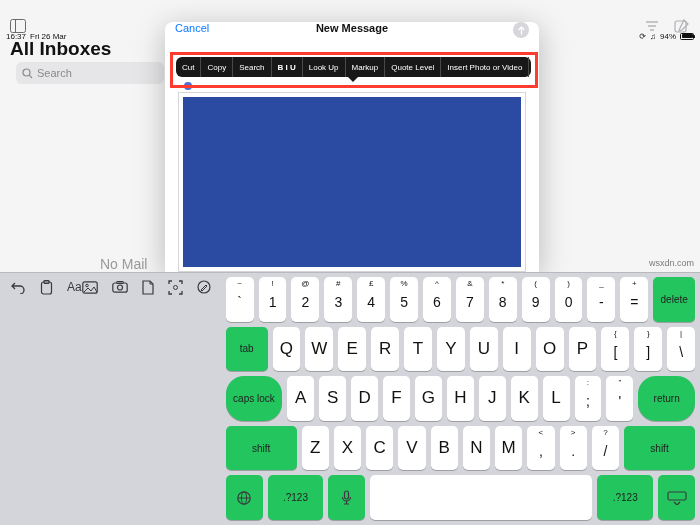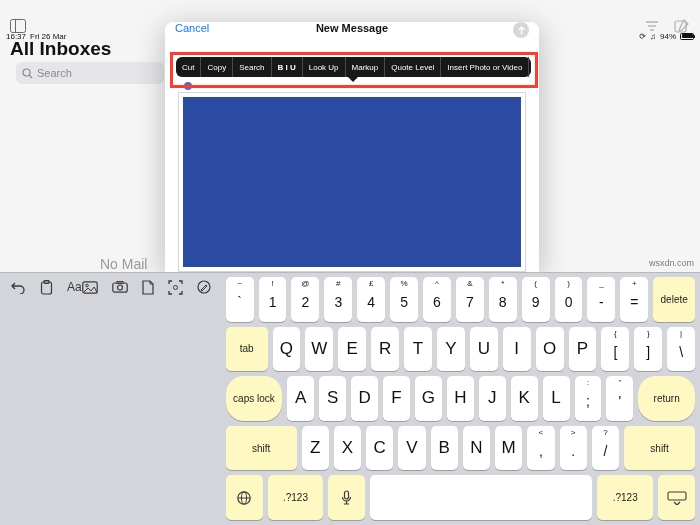--- a/index.html
+++ b/index.html
@@ -52,21 +52,21 @@
   .keyboard { position: absolute; left: 0; right: 0; bottom: 0; top: 272px; background: #d3d5da; border-top: 1px solid #b7b9be; display: flex; flex-direction: row; }
   .kb-toolbar { height: 28px; display: flex; justify-content: space-between; align-items: center; padding: 0 10px; color: #3a3a3c; }
   .kb-toolbar .grp { display: flex; gap: 14px; align-items: center; }
   .kb-toolbar .aa { font-size: 12px; }
   .kb-rows { flex: 1; display: flex; flex-direction: column; gap: 5px; padding: 4px 5px 5px 5px; }
   .kb-row { display: flex; gap: 5px; flex: 1; }
   .key { background: #fff; border-radius: 5px; box-shadow: 0 1px 0 rgba(0,0,0,0.25); display: flex; flex-direction: column; align-items: center; justify-content: center; color: #111; position: relative; flex: 1; }
   .key .alt { position: absolute; top: 2px; font-size: 8px; color: #111; }
   .key .main { font-size: 14px; font-weight: 400; margin-top: 6px; }
   .key.letter .main { font-size: 17px; margin-top: 0; }
-  .key.mod { background: #fef9c3; }
+  .key.mod { background: #22c55e; }
   .key.mod .lbl { font-size: 10px; color: #222; }
   .key.space { flex: 6; }
   .key.wide15 { flex: 1.5; }
   .key.wide2 { flex: 2.1; border-radius: 18px; }
   svg { display: block; }
 </style>
 </head>
 <body>
 
 <div class="screen">

